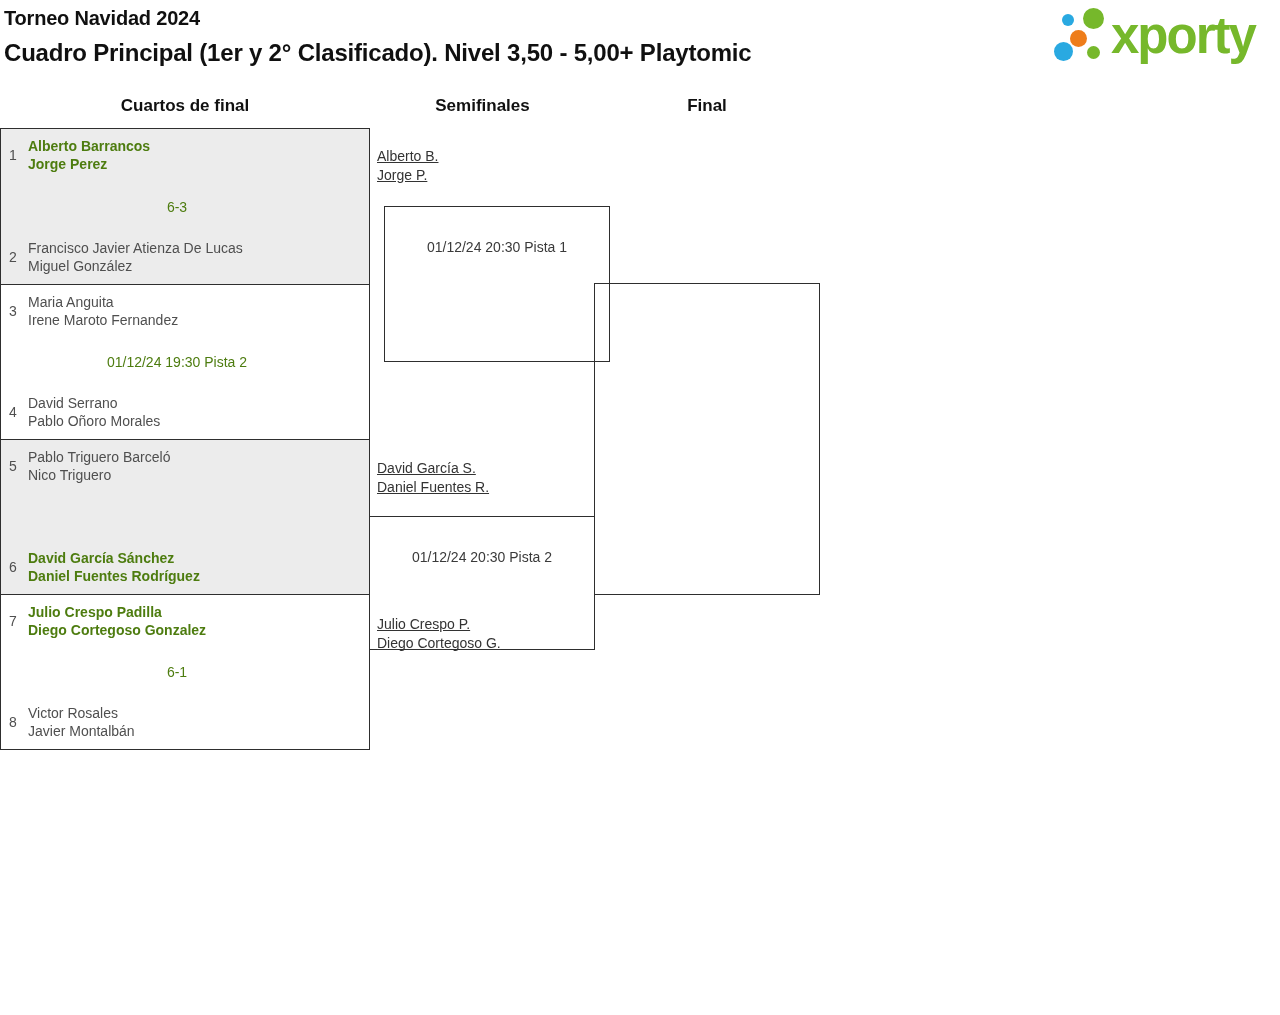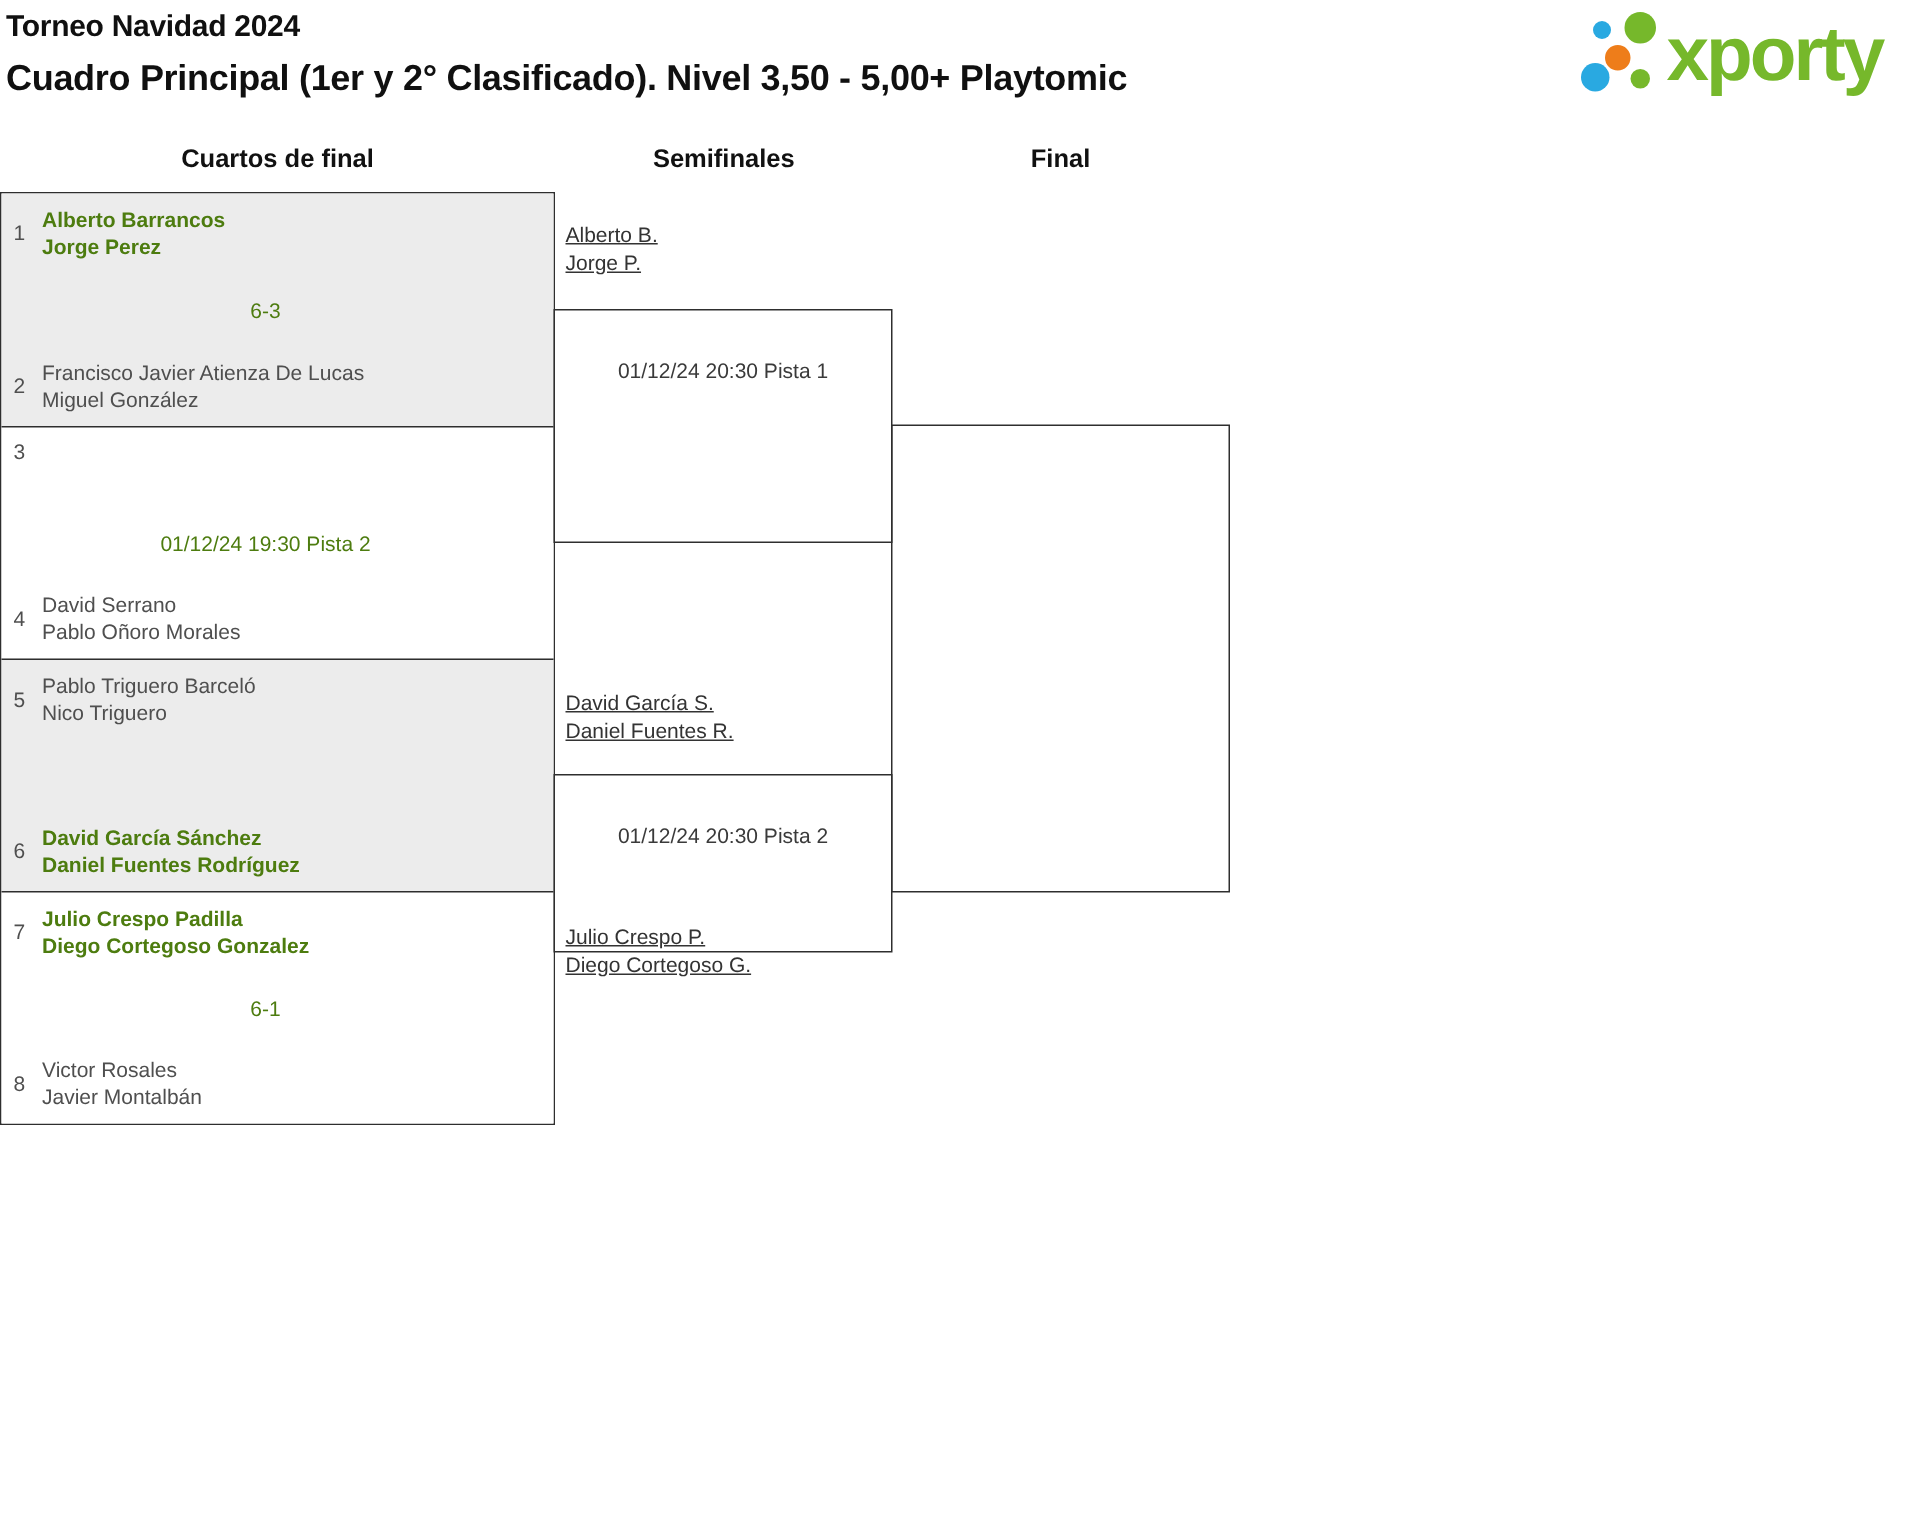--- a/index.html
+++ b/index.html
@@ -39,22 +39,22 @@
   .team { display: flex; align-items: center; position: relative; z-index: 1; }
   .seed { flex: 0 0 19px; width: 19px; font-size: 14px; color: #4f4f4f; }
   .names { font-size: 14px; line-height: 18px; color: #4f4f4f; font-weight: 400; }
   .names.winner { color: #4d7c0f; font-weight: 700; }
 
   .center-text { position: absolute; left: 0; right: 16px; top: 50%; transform: translateY(-50%);
                  text-align: center; font-size: 14px; color: #4d7c0f; }
 
   
   .sf-box { position: absolute; left: 369px; width: 226px; border: 1px solid #2e2e2e; background: transparent; }
-  .sf1 { top: 206px; height: 156px; }
-  .sf2 { top: 516px; height: 119px; }
+  .sf1 { top: 206px; height: 156px; margin-left: 15px; }
+  .sf2 { top: 516px; height: 134px; }
   .sf-date { margin-top: 32px; text-align: center; font-size: 14px; color: #3a3a3a; }
 
   .final-box { position: absolute; left: 594px; top: 283px; width: 226px; height: 312px; border: 1px solid #2e2e2e; }
 
   
   .adv-label { position: absolute; font-size: 14px; line-height: 18.5px; color: #333333; text-decoration: underline; }
   .lbl-sf1-top    { left: 377px; top: 147px; }
   .lbl-sf2-top    { left: 377px; top: 459px; }
   .lbl-sf2-bottom { left: 377px; top: 615px; }
 </style>
@@ -95,20 +95,24 @@
         <div class="names">
           <div>Francisco Javier Atienza De Lucas</div>
           <div>Miguel González</div>
         </div>
       </div>
     </div>
 
     <div class="qf-match">
       <div class="team">
         <span class="seed">3</span>
+        <div class="names">
+          <div>Maria Anguita</div>
+          <div>Irene Maroto Fernandez</div>
+        </div>
       </div>
       <div class="center-text">01/12/24 19:30 Pista 2</div>
       <div class="team">
         <span class="seed">4</span>
         <div class="names">
           <div>David Serrano</div>
           <div>Pablo Oñoro Morales</div>
         </div>
       </div>
     </div>

